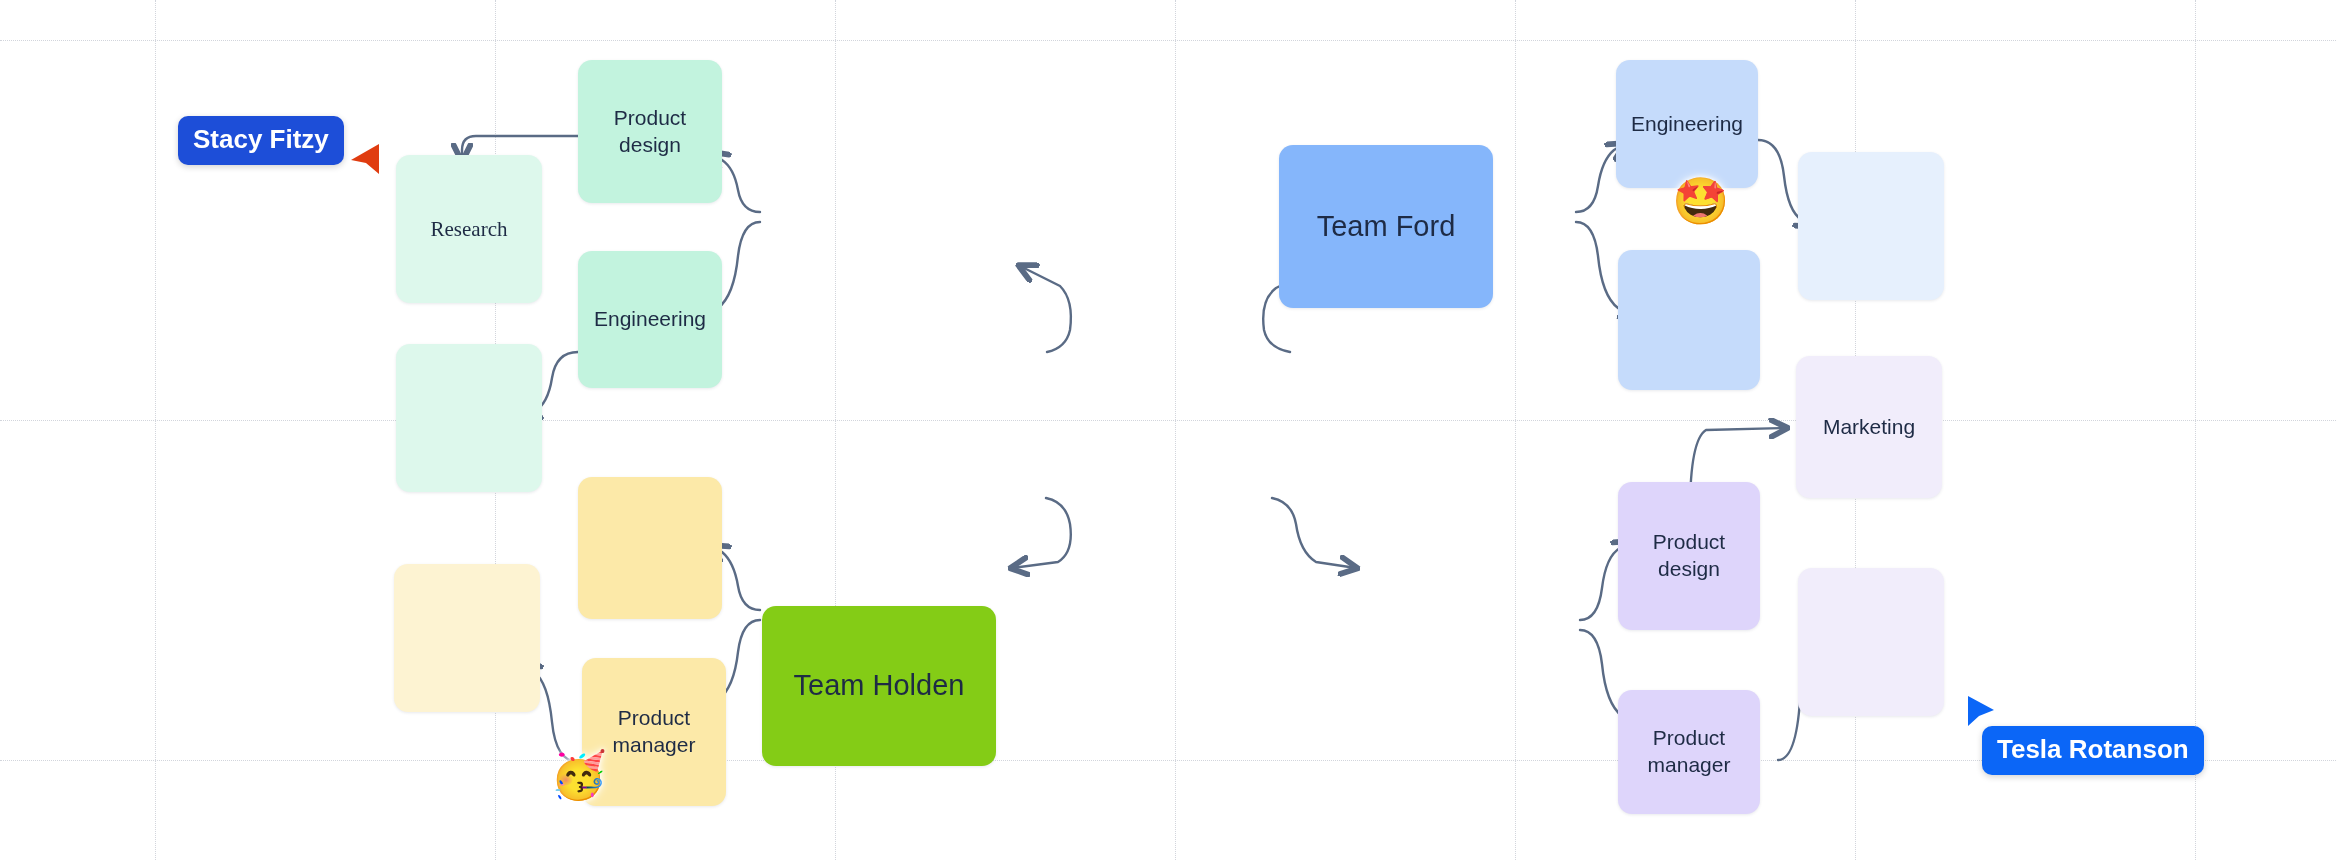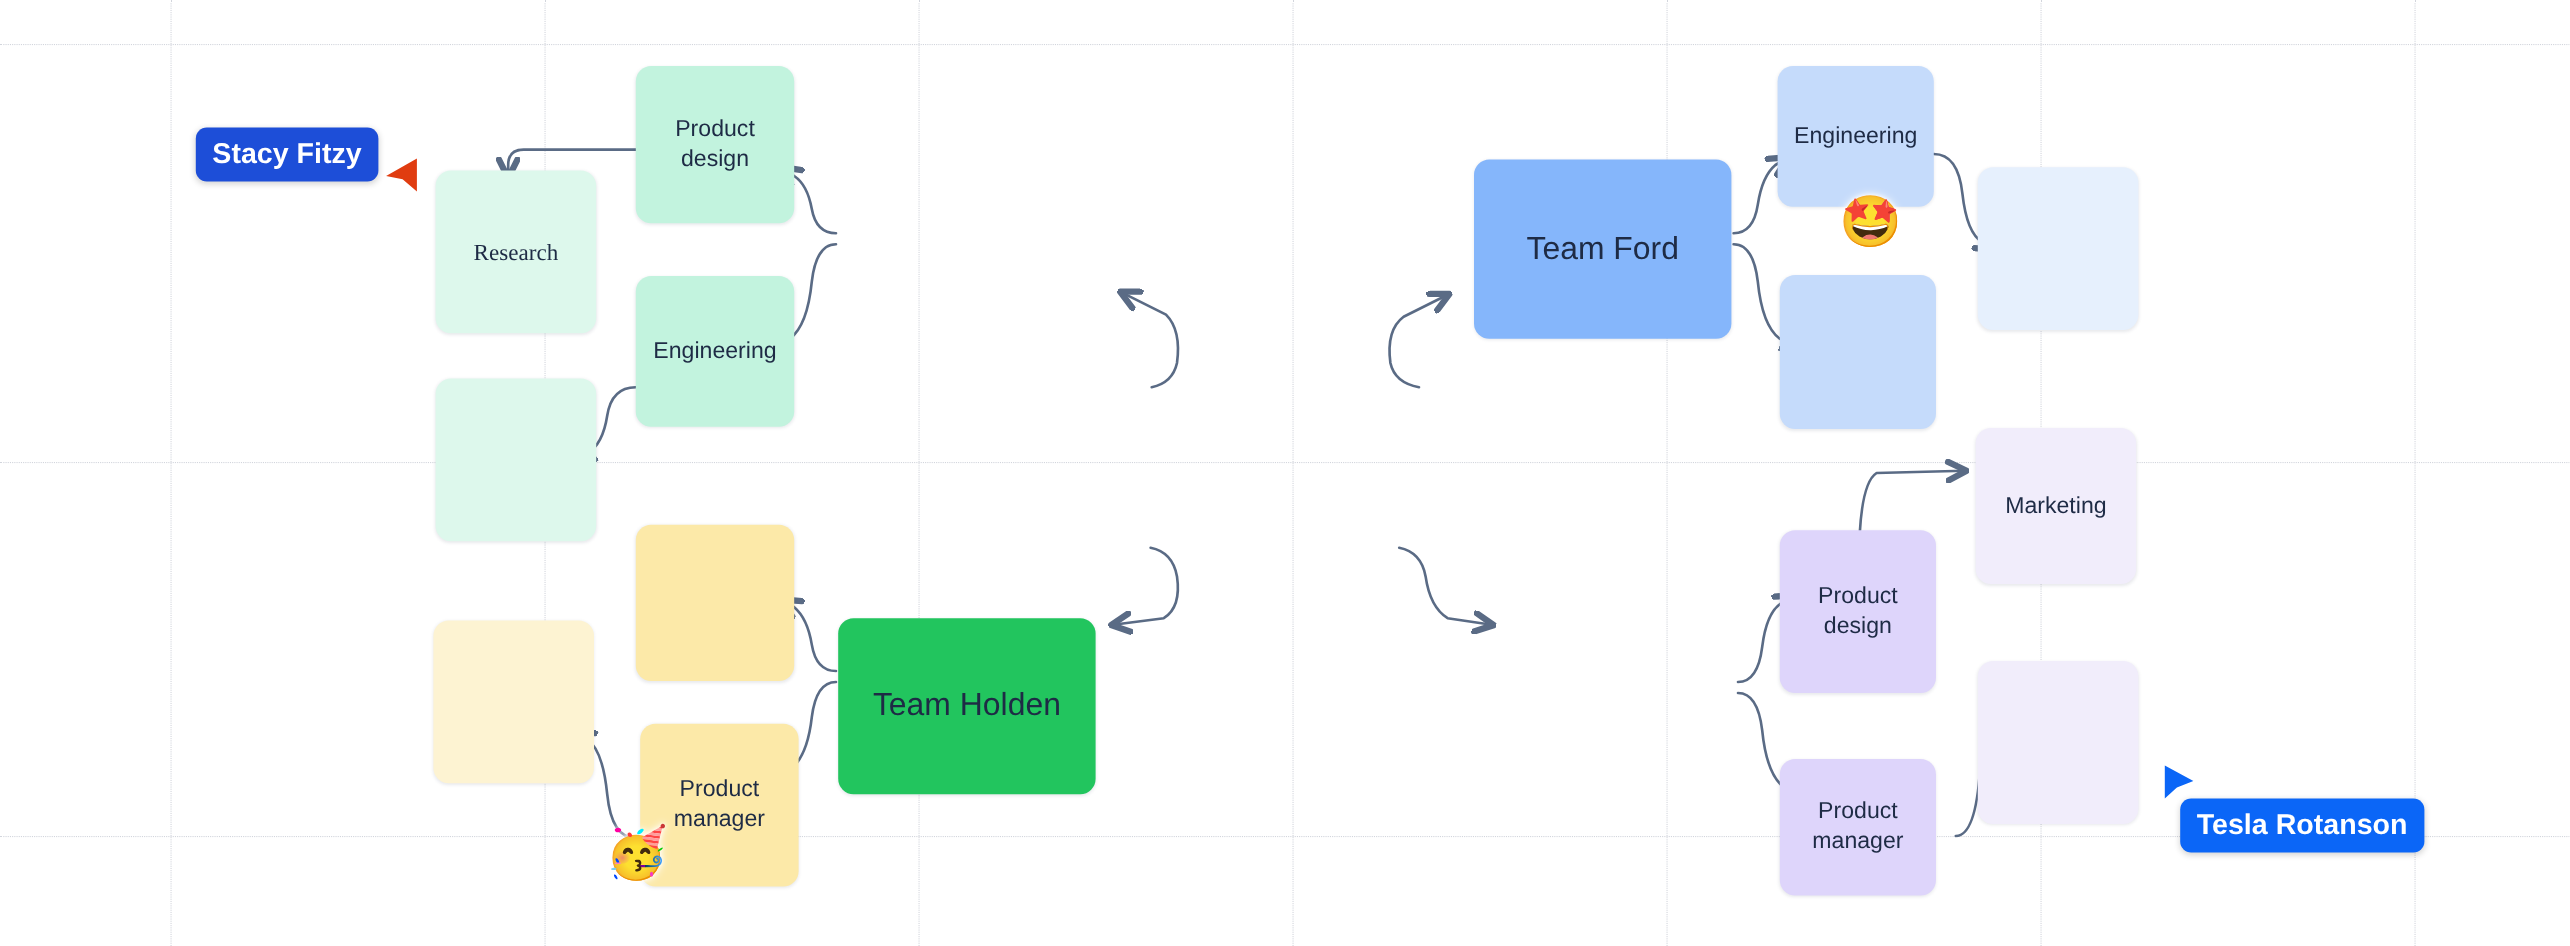--- a/index.html
+++ b/index.html
@@ -39,29 +39,29 @@
     user-select:none;
   }
   .card.sub{font-size:21px;}
   .card.team{font-size:29px;}
   .card.hub{font-size:29px;}
 
   
   .c-green-dark{background:#6ad9ae;}
   .c-green{background:#c2f3de;}
   .c-green-pale{background:#ddf8ec;font-family:Liberation Serif, serif;}
-  .c-yellow-dark{background:#22c55e;}
+  .c-yellow-dark{background:#84cc16;margin-top:44px;}
   .c-yellow{background:#fce9a8;}
   .c-yellow-pale{background:#fdf3d2;}
   .c-blue-dark{background:#85b6fb;}
   .c-blue{background:#c5dbfb;}
   .c-blue-pale{background:#e6f0fd;}
   .c-purple-dark{background:#b8a5f4;}
   .c-purple{background:#ded5fb;}
-  .c-purple-pale{background:#f1edfb;margin-top:33px;}
+  .c-purple-pale{background:#f1edfb;}
   .c-grey{background:#f1f3f6;}
 
   svg.links{position:absolute;left:0;top:0;width:2336px;height:860px;overflow:visible;pointer-events:none;}
   svg.links path{fill:none;stroke:#5a6b85;stroke-width:2.4;stroke-linecap:round;stroke-linejoin:round;}
 
   .emoji{
     position:absolute;
     font-size:46px;
     line-height:1;
     filter:drop-shadow(0 0 2px rgba(255,255,255,.95)) drop-shadow(0 0 4px rgba(255,255,255,.9));
@@ -161,21 +161,21 @@
     <span></span>
   </div>
   <div class="card sub c-yellow" style="left:582px;top:658px;width:144px;height:148px;">
     <span>Product manager</span>
   </div>
   <div class="card team c-yellow-dark" style="left:762px;top:562px;width:234px;height:160px;">
     <span>Team Holden</span>
   </div>
 
 
-  <div class="card team c-blue-dark" style="left:1340px;top:145px;width:234px;height:163px;">
+  <div class="card team c-blue-dark" style="left:1279px;top:145px;width:214px;height:163px;">
     <span>Team Ford</span>
   </div>
   <div class="card sub c-blue" style="left:1616px;top:60px;width:142px;height:128px;">
     <span>Engineering</span>
   </div>
   <div class="card sub c-blue" style="left:1618px;top:250px;width:142px;height:140px;">
     <span></span>
   </div>
   <div class="card sub c-blue-pale" style="left:1798px;top:152px;width:146px;height:148px;">
     <span></span>

